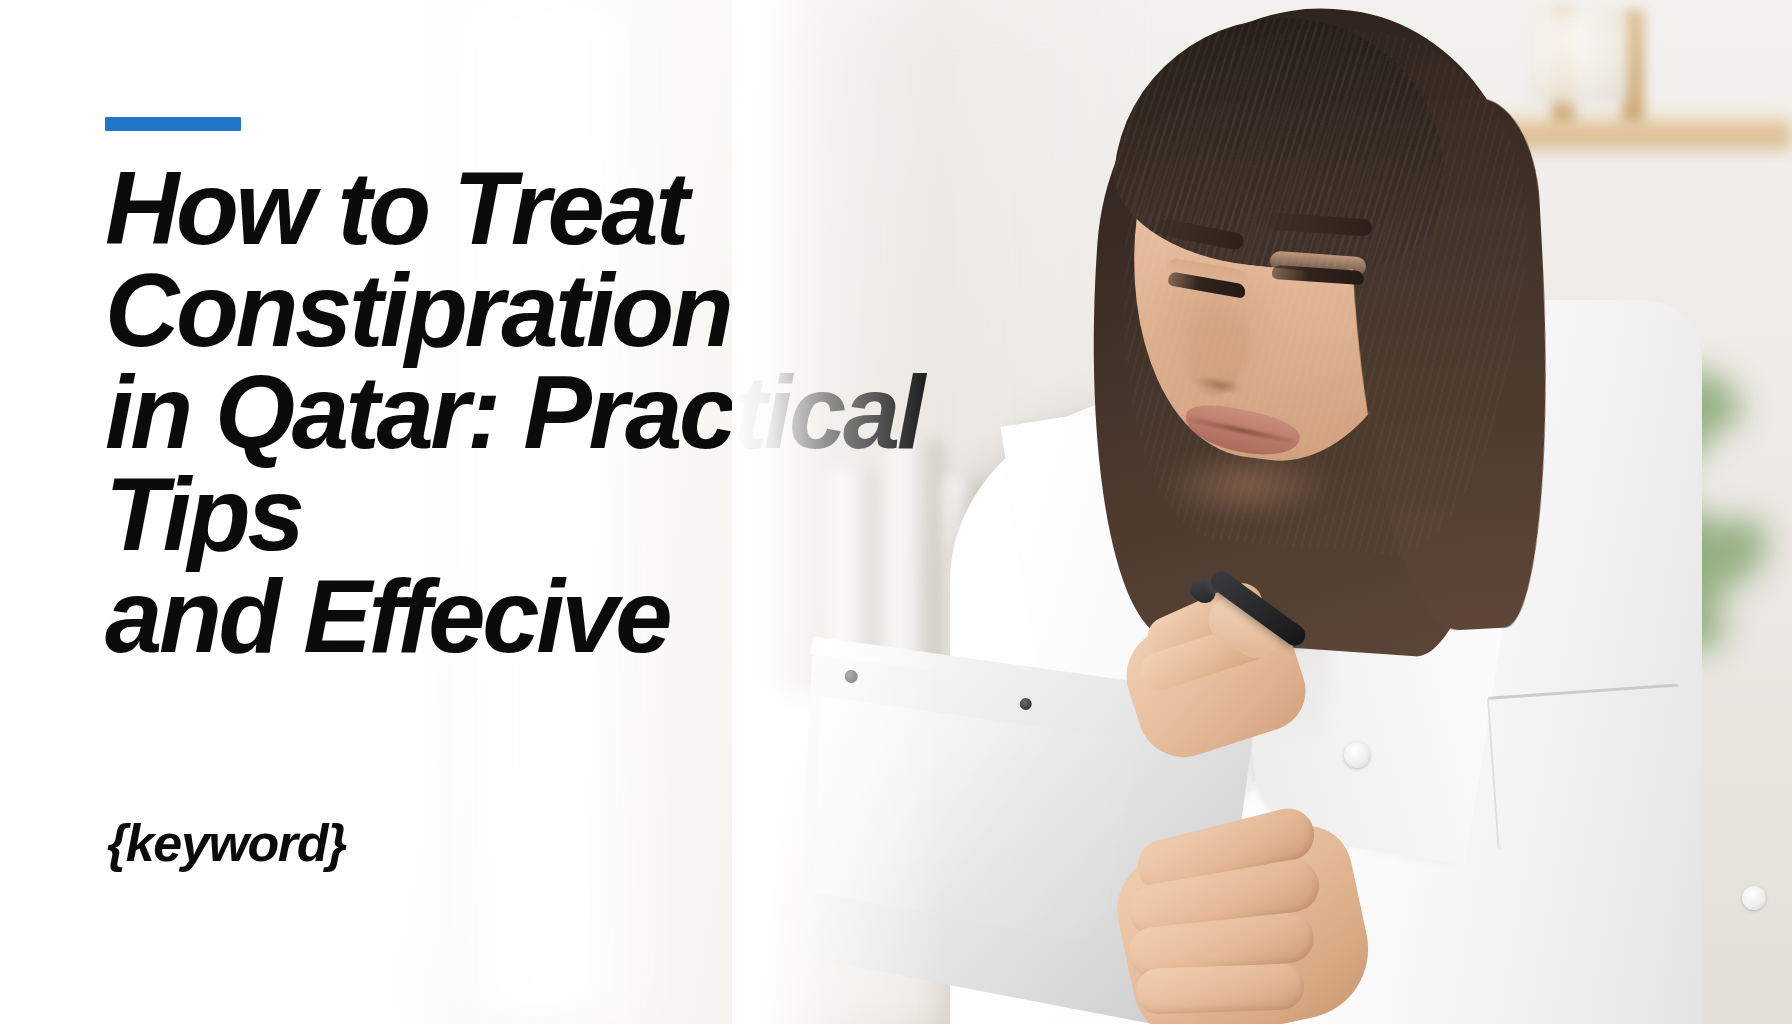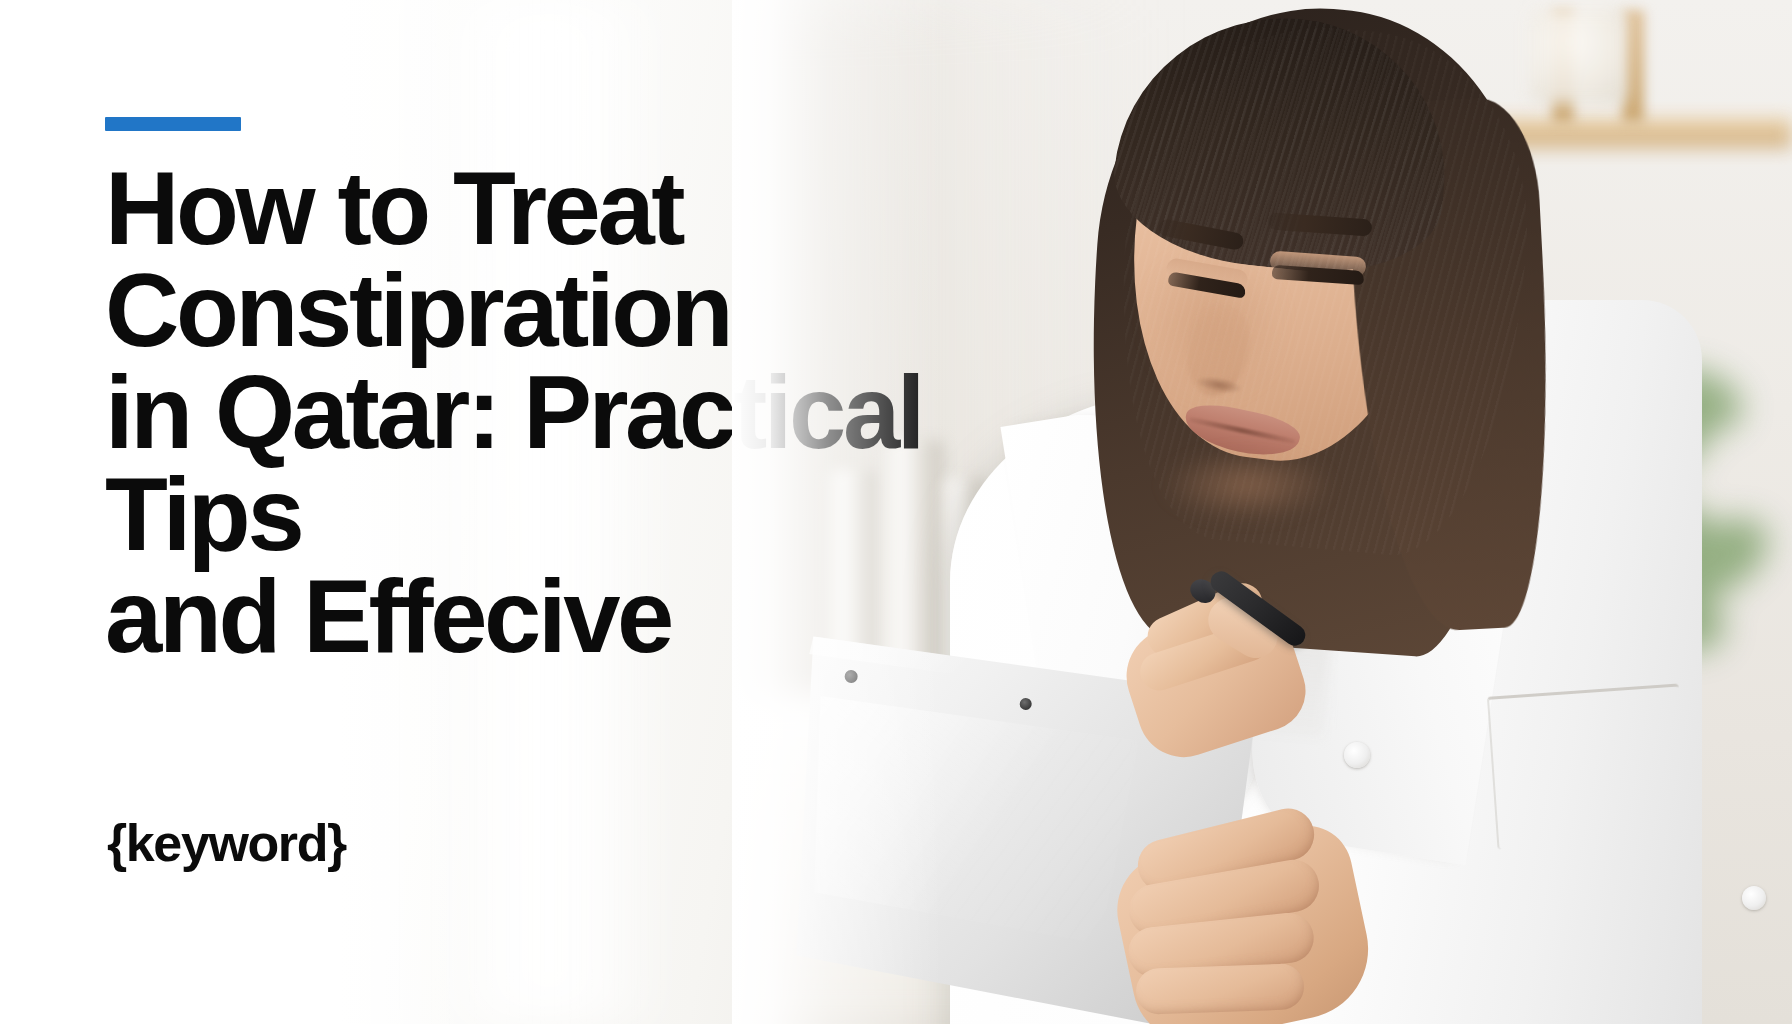--- a/index.html
+++ b/index.html
@@ -8,20 +8,21 @@
     padding: 0;
     background: #ffffff;
   }
   #canvas {
     position: relative;
     width: 1792px;
     height: 1024px;
     overflow: hidden;
     background: #ffffff;
     font-family: "Liberation Sans", "DejaVu Sans", sans-serif;
+    font-style: italic;
   }
 
   
   .bg-base {
     position: absolute;
     inset: 0;
     background:
       linear-gradient(100deg,
         #ffffff 0%,
         #fdfdfc 28%,

